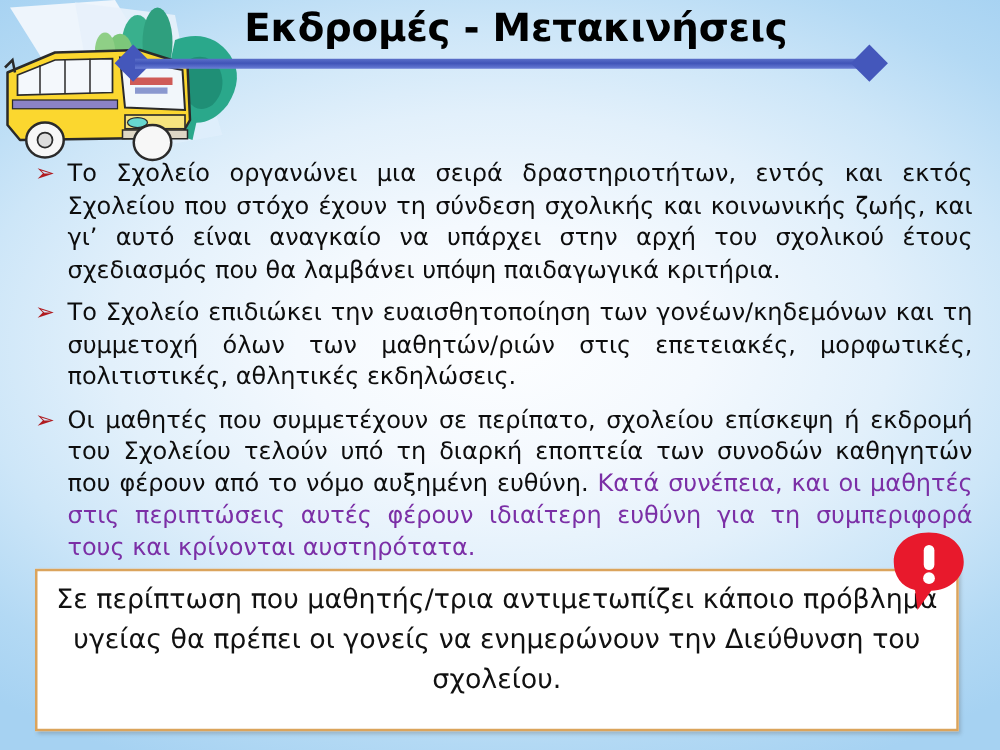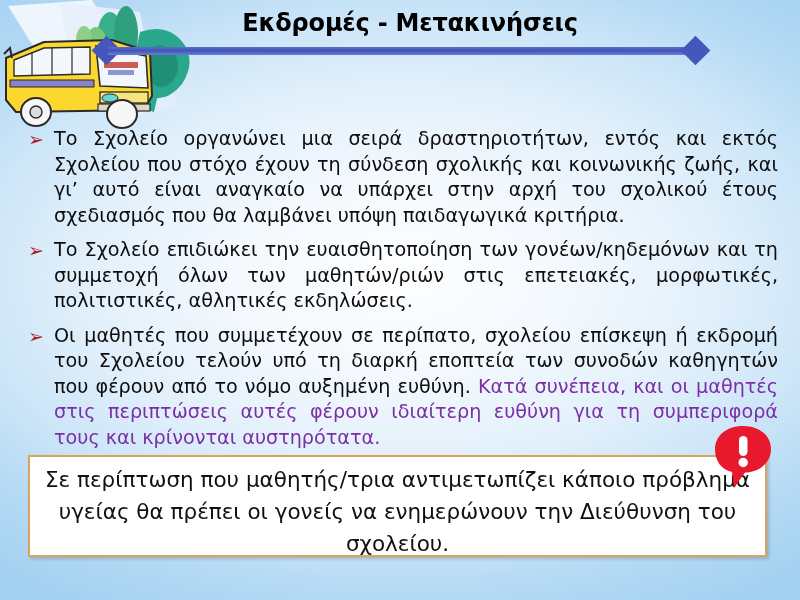--- a/index.html
+++ b/index.html
@@ -37,22 +37,22 @@
     height: 132px;
     overflow: hidden;
   }
 
   
   .header-title {
     position: absolute;
     left: 190px;
     top: 2px;
     width: 440px;
-    text-align: center;
-    font-size: 24px;
+    text-align: right;
+    font-size: 31px;
     font-weight: bold;
     color: #000000;
     letter-spacing: -0.2px;
     line-height: 42px;
     white-space: nowrap;
   }
   .rule-wrap {
     position: absolute;
     left: 96px;
     top: 40px;
@@ -108,21 +108,21 @@
   .hl {
     color: #7b2fa6;
   }
 
   
   .note-box {
     position: absolute;
     left: 28px;
     top: 455px;
     width: 739px;
-    height: 102px;
+    height: 130px;
     background: #ffffff;
     border: 2px solid #dba45c;
     box-sizing: border-box;
     box-shadow: 2px 2px 3px rgba(80,80,80,0.28);
   }
   .note-text {
     position: absolute;
     left: 14px;
     right: 14px;
     top: 7px;

